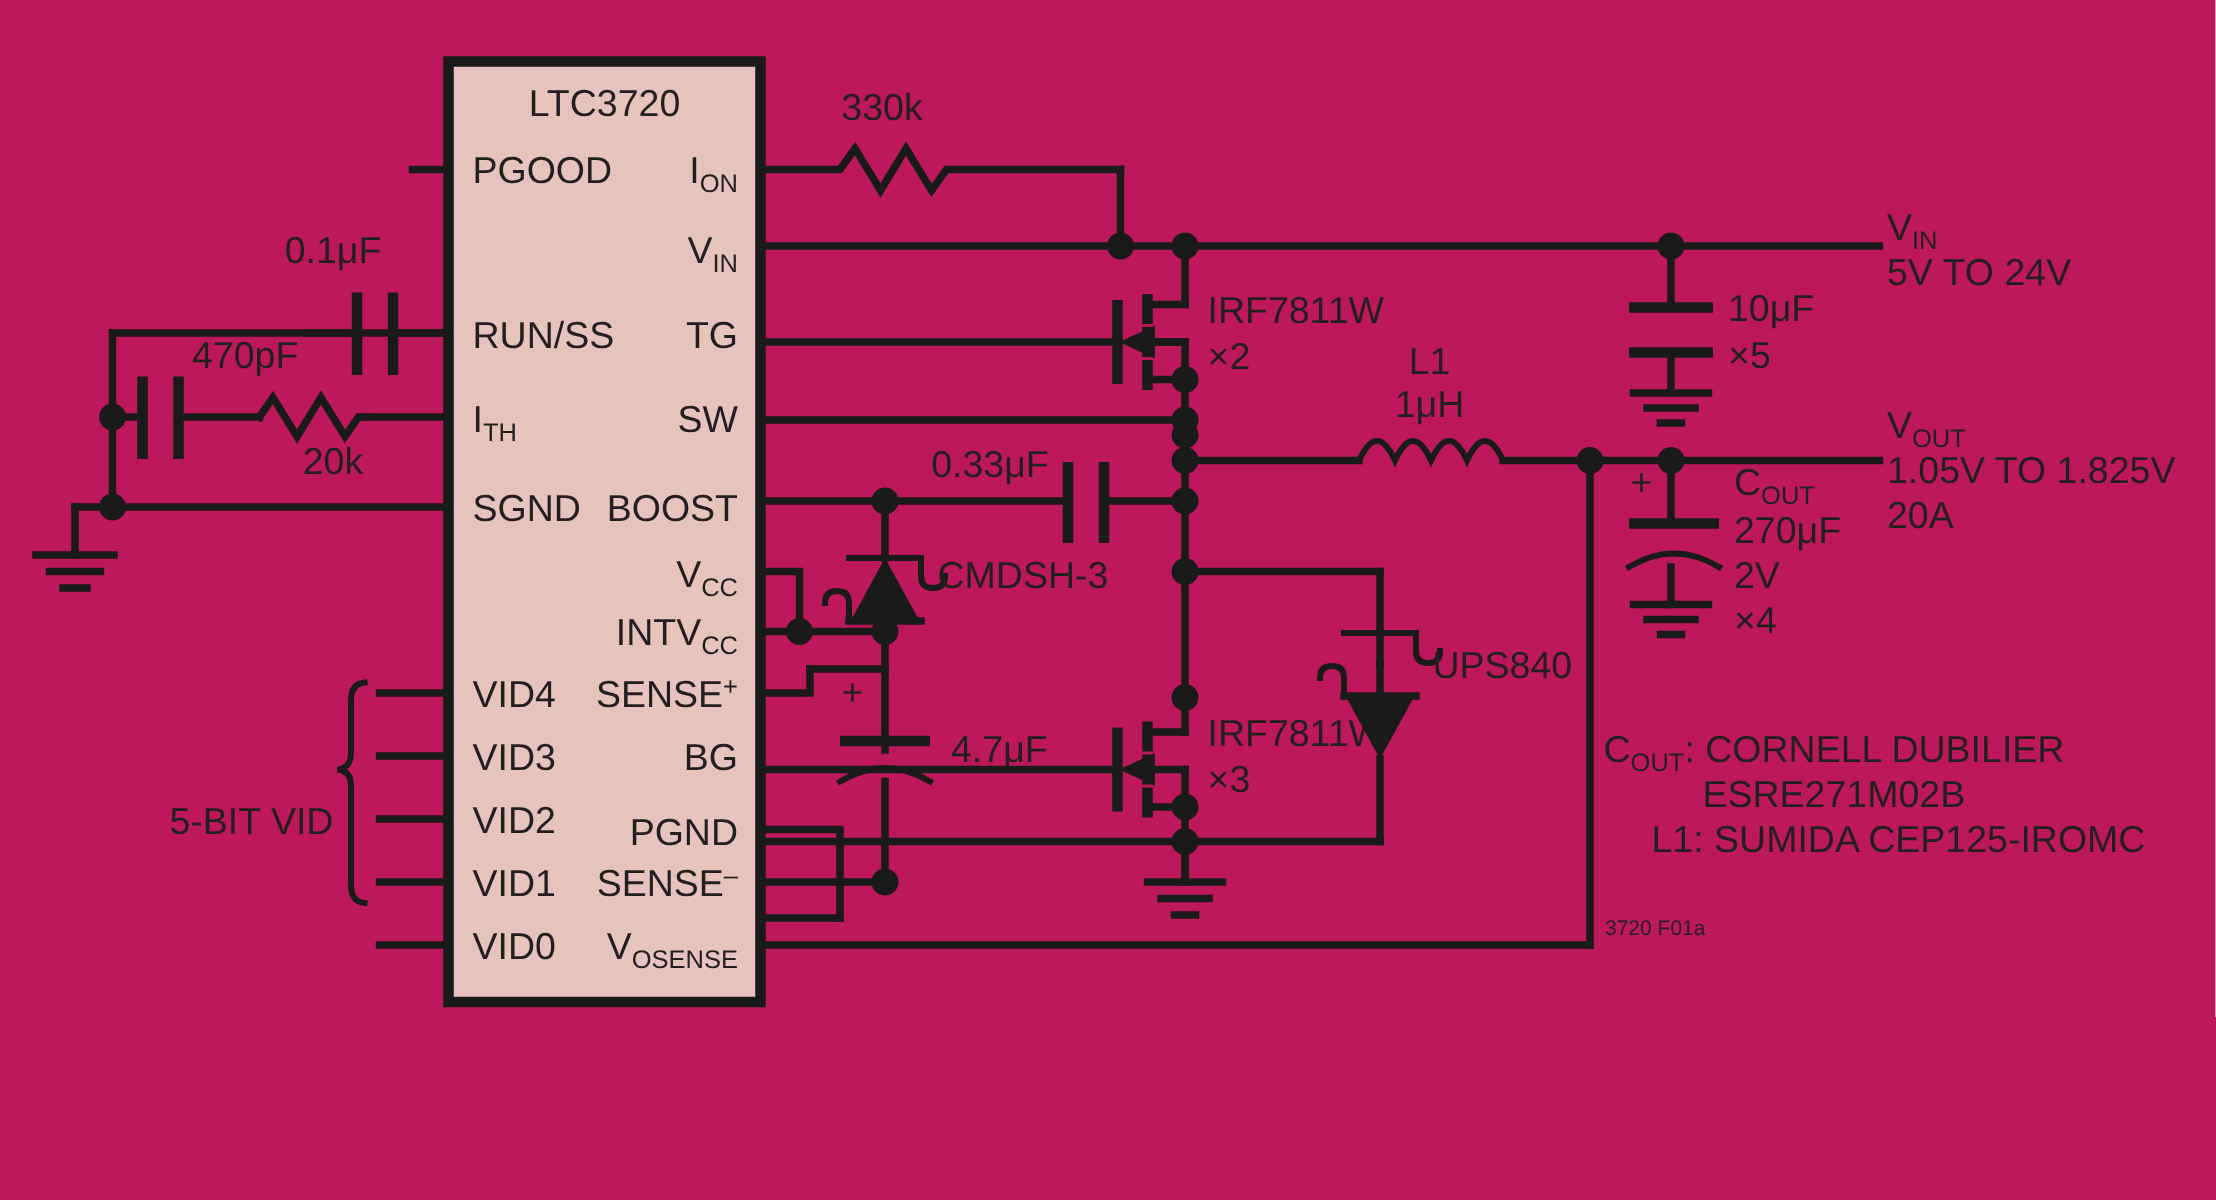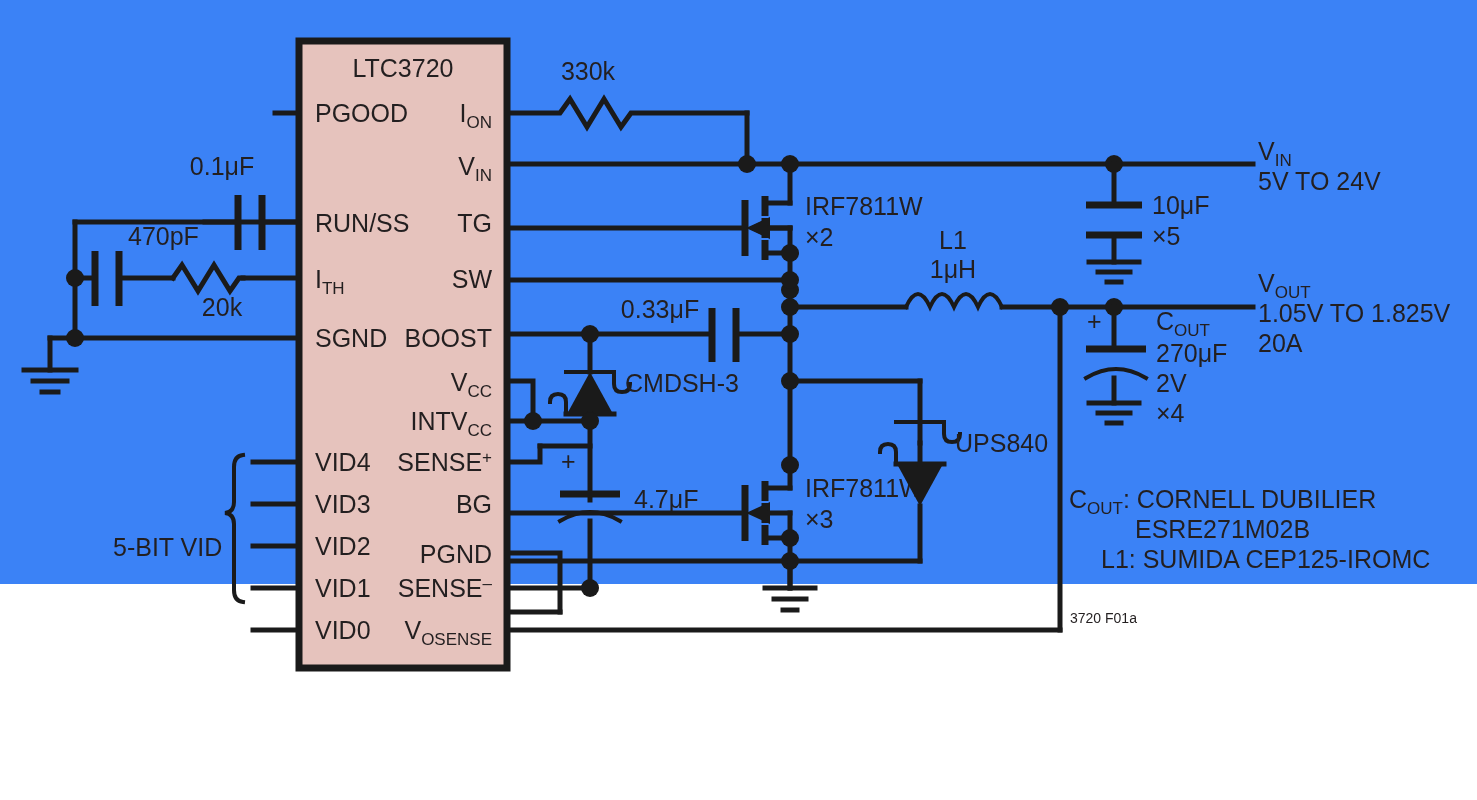--- a/index.html
+++ b/index.html
@@ -1,17 +1,17 @@
 <!DOCTYPE html>
 <html><head>
 <meta charset="utf-8">
 <style>
   html,body{margin:0;padding:0;background:#ffffff;}
   body{width:1477px;height:800px;font-family:"Liberation Sans",sans-serif;overflow:hidden;}
-  #stage{position:relative;width:1477px;height:584px;background:#3b82f6;}
+  #stage{position:relative;width:1477px;height:800px;background:#be185d;}
   svg{display:block;}
   .wire{stroke:#1a1a1a;stroke-width:5;fill:none;stroke-linecap:square;}
   .wire-thin{stroke:#1a1a1a;stroke-width:4;fill:none;stroke-linecap:square;}
   .plate{stroke:#1a1a1a;stroke-width:7;fill:none;stroke-linecap:butt;}
   .blk{fill:#1a1a1a;}
   .lbl{font-family:"Liberation Sans",sans-serif;fill:#231f20;font-size:25px;}
   .lbl-pin{font-family:"Liberation Sans",sans-serif;fill:#231f20;font-size:25px;}
   .sub{font-size:17px;}
   .tiny{font-family:"Liberation Sans",sans-serif;fill:#231f20;font-size:14px;}
   .icbody{fill:#e6c3bd;stroke:#1a1a1a;stroke-width:7;}

